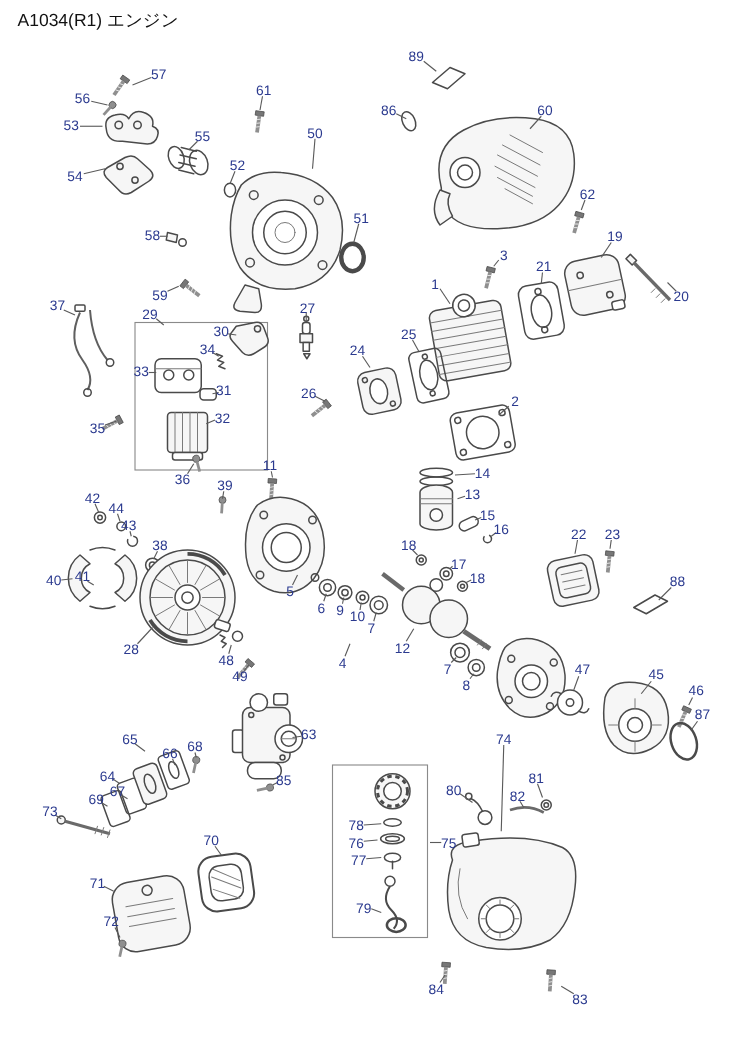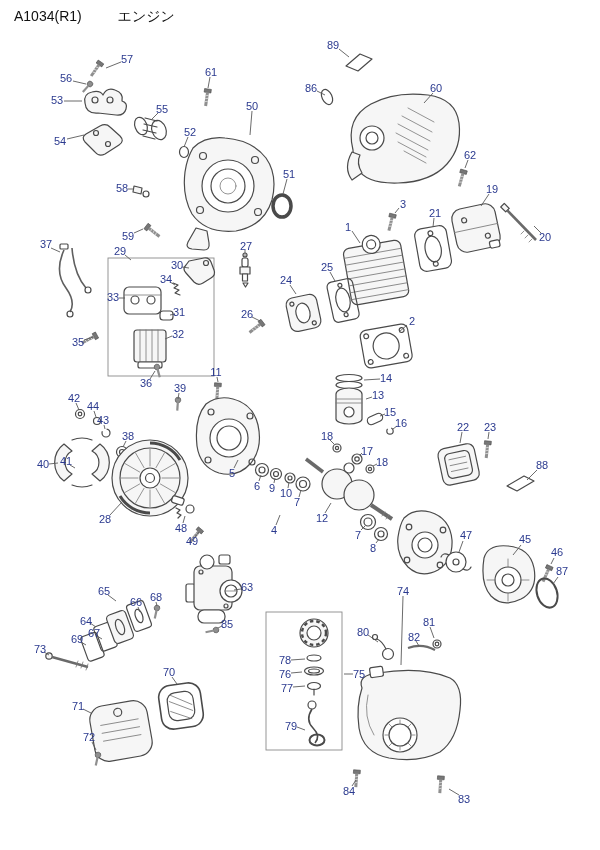--- a/index.html
+++ b/index.html
@@ -1,19 +1,19 @@
 <!DOCTYPE html>
 <html><head>
 <meta charset="utf-8">
 <style>
   *{margin:0;padding:0;box-sizing:border-box}
   html,body{width:600px;height:850px;background:#ffffff;overflow:hidden}
   body{position:relative;font-family:"Liberation Sans",sans-serif}
   .header{position:absolute;top:8px;left:14px;font-size:14px;color:#111}
-  .header .sub{margin-left:32px}
+  .header .sub{}
   #diagram-svg{position:absolute;left:0;top:0}
   .ink{fill:none;stroke:#4a4a4a;stroke-width:1.2;stroke-linecap:round;stroke-linejoin:round}
   .thin{fill:none;stroke:#7a7a7a;stroke-width:0.8;stroke-linecap:round}
   .fillpart{fill:#f6f6f6;stroke:#4a4a4a;stroke-width:1.2;stroke-linejoin:round}
   .fillwhite{fill:#ffffff;stroke:#4a4a4a;stroke-width:1.2;stroke-linejoin:round}
   .boxline{fill:none;stroke:#8a8a8a;stroke-width:0.9}
   #callout-labels text{font-family:"Liberation Sans",sans-serif;font-size:11px;text-anchor:middle}
 </style>
 </head>
 <body>

